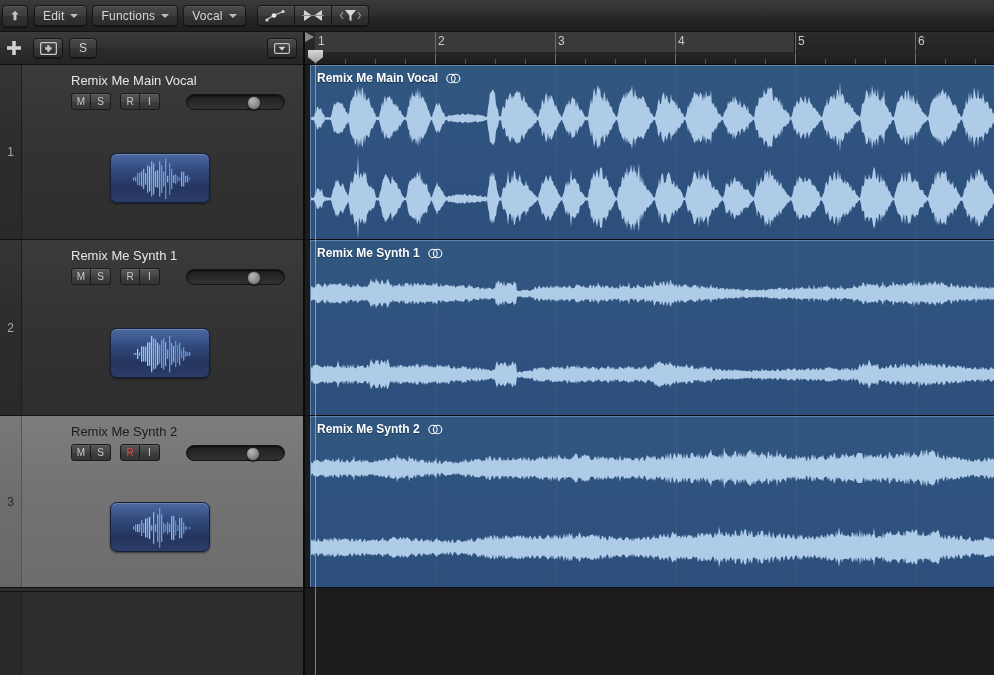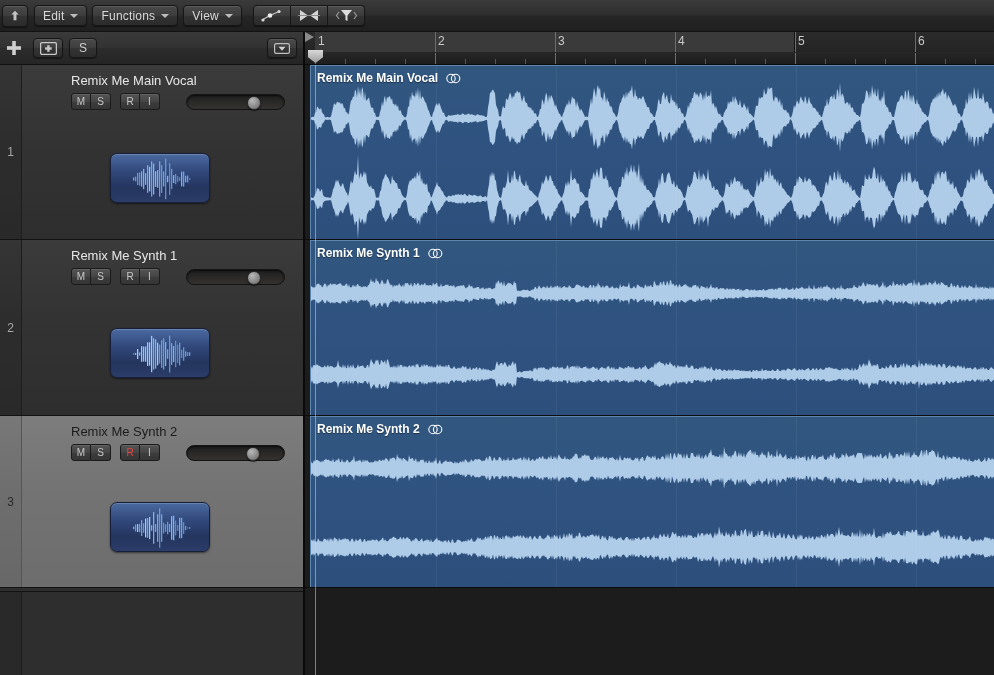--- a/index.html
+++ b/index.html
@@ -297,21 +297,21 @@
       <span class="lbl">Edit</span>
       <span class="tb-caret"></span>
     </div>
 
     <div class="tb-btn">
       <span class="lbl">Functions</span>
       <span class="tb-caret"></span>
     </div>
 
     <div class="tb-btn">
-      <span class="lbl">View</span>
+      <span class="lbl">Vocal</span>
       <span class="tb-caret"></span>
     </div>
 
     <div class="tb-sep"></div>
 
     <div class="tb-group">
       <div class="tb-btn icon-only">
         <svg width="22" height="13" viewBox="0 0 22 13">
           <line x1="1" y1="11" x2="8" y2="7" stroke="#c6c6c6" stroke-width="1.2"></line>
           <line x1="10" y1="6" x2="17" y2="3" stroke="#c6c6c6" stroke-width="1.2"></line>

